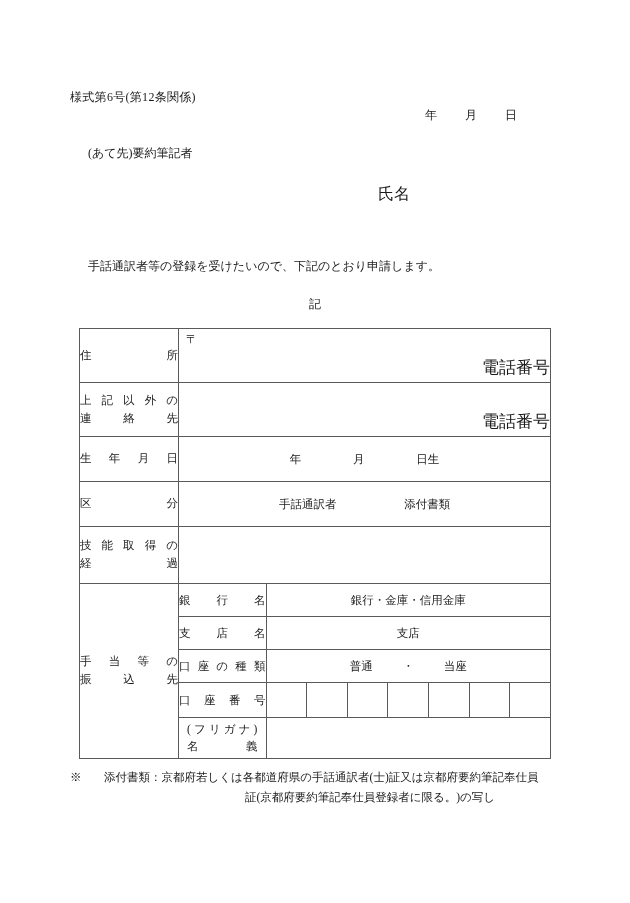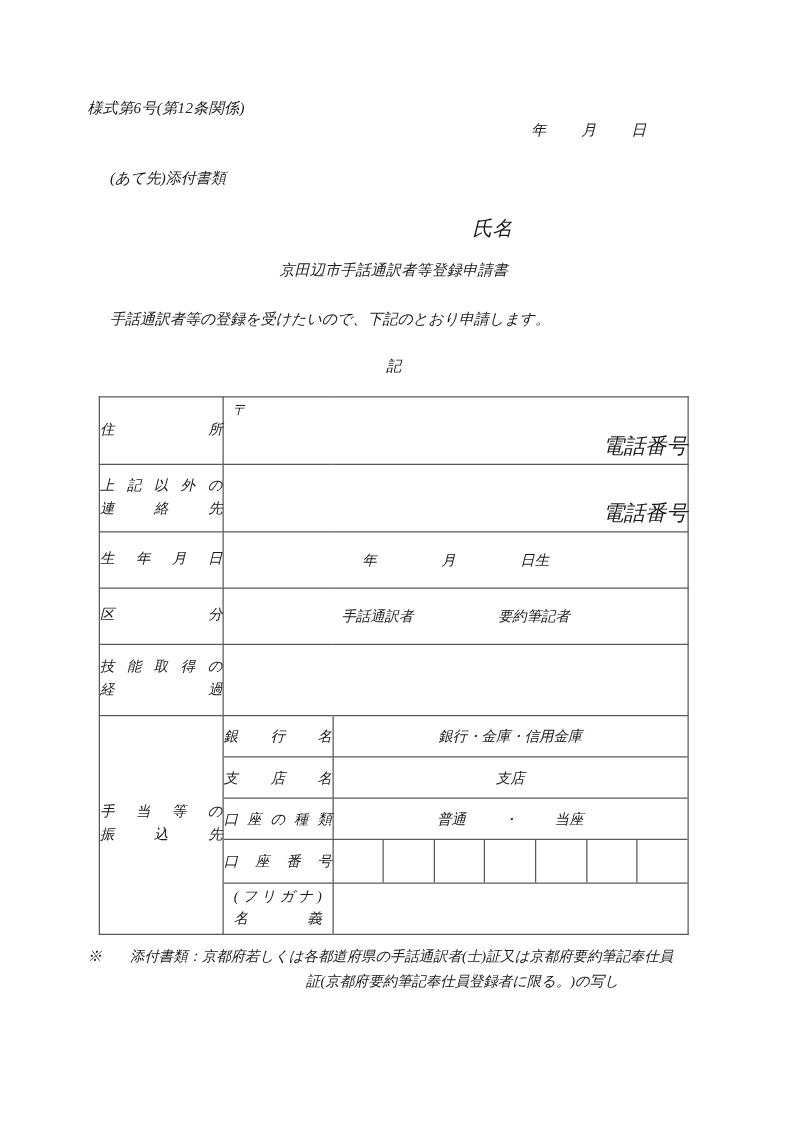--- a/index.html
+++ b/index.html
@@ -11,24 +11,23 @@
     width: 630px;
     height: 903px;
     position: relative;
     font-family: "Liberation Serif", "DejaVu Serif", serif;
     color: #1a1a1a;
     font-size: 11.5px;
     overflow: hidden;
   }
   .page {
     position: absolute;
-    left: 0; top: 0;
+    left: 0; top: 11px;
     width: 630px;
     height: 828px;
-    font-style: italic;
   }
 
   
   .form-no {
     position: absolute;
     left: 70px;
     top: 78px;
     font-size: 12px;
     letter-spacing: 0.3px;
     white-space: nowrap;
@@ -208,25 +207,24 @@
   <div class="form-no">様式第6号(第12条関係)</div>
 
   <div class="date-line">
     <span>年</span>
     <span class="gap"></span>
     <span>月</span>
     <span class="gap"></span>
     <span>日</span>
   </div>
 
-  <div class="addressee">(あて先)添付書類</div>
+  <div class="addressee">(あて先)要約筆記者</div>
 
   <div class="applicant-name">氏名</div>
 
-  <div class="doc-title">京田辺市手話通訳者等登録申請書</div>
 
   <div class="lead-text">手話通訳者等の登録を受けたいので、下記のとおり申請します。</div>
 
   <div class="ki-mark">記</div>
 
   <table class="form-table">
     <colgroup>
       <col style="width:99px">
       <col style="width:87px">
       <col>
@@ -290,21 +288,21 @@
       <td class="lbl cell-kubun">
         <div class="spread">
           <span>区</span>
           <span>分</span>
         </div>
       </td>
       <td class="cell-kubun" colspan="2">
         <div class="center-line">
           <span>手話通訳者</span>
           <span class="gap-l"></span>
-          <span>要約筆記者</span>
+          <span>添付書類</span>
         </div>
       </td>
     </tr>
 
     <tr>
       <td class="lbl cell-skill">
         <div class="spread">
           <span>技</span>
           <span>能</span>
           <span>取</span>

